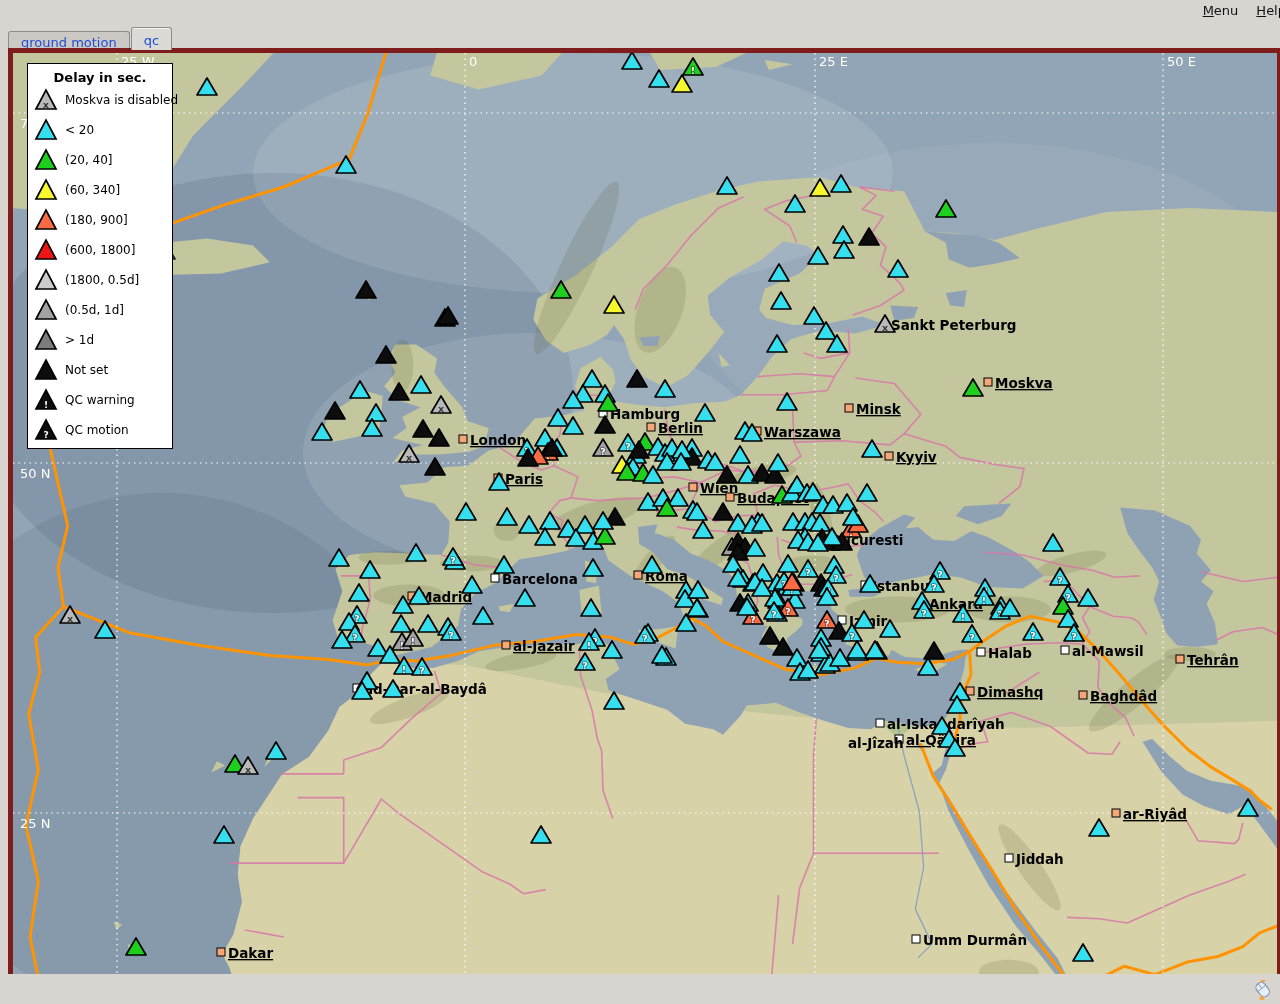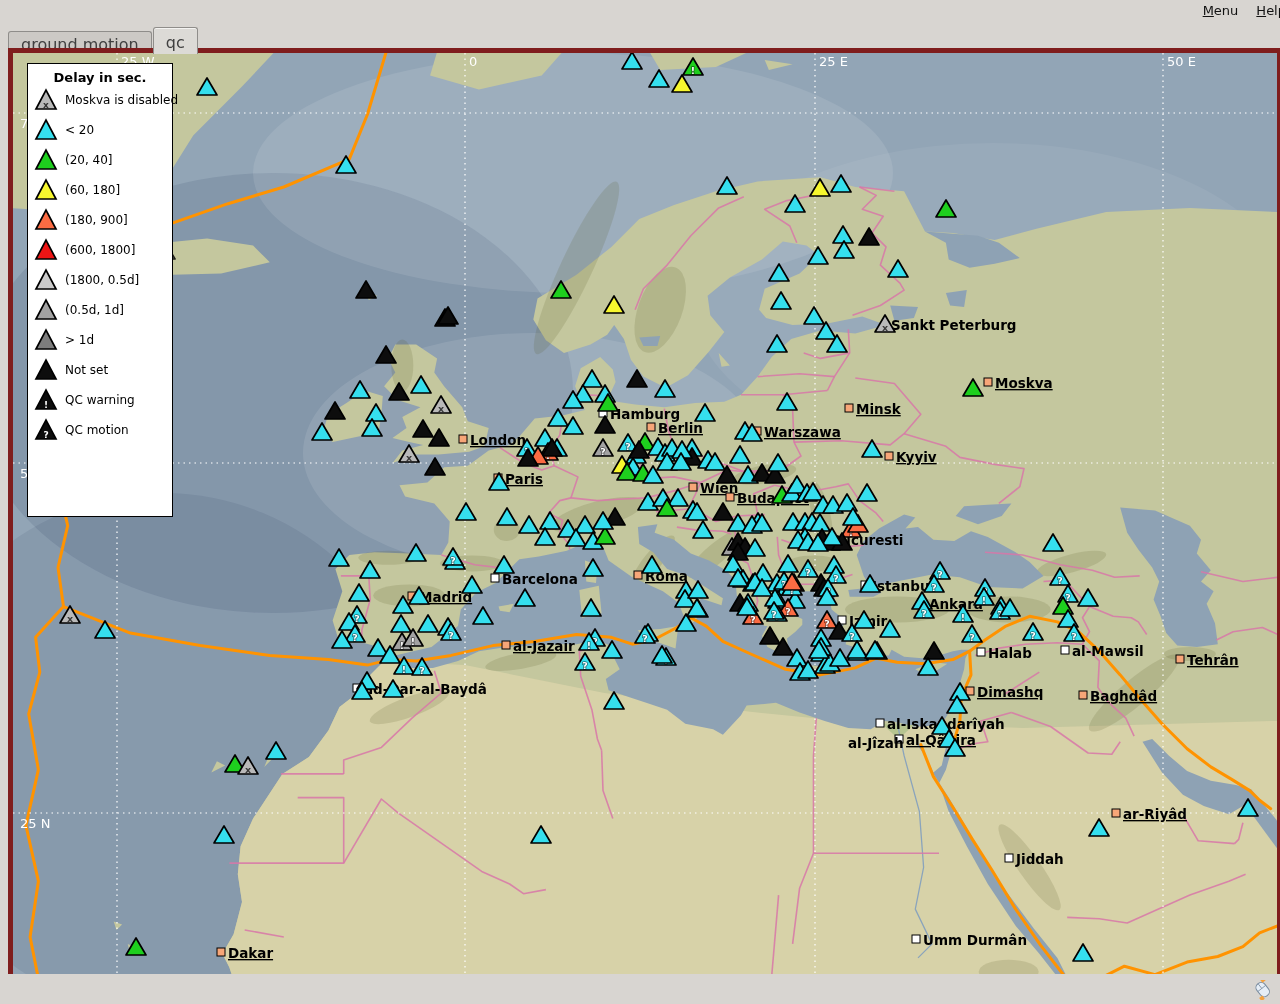--- a/index.html
+++ b/index.html
@@ -1,28 +1,28 @@
 <!DOCTYPE html>
 <html><head>
 <meta charset="utf-8">
 <style>
   html,body{margin:0;padding:0;background:#d8d5d1;width:1280px;height:1004px;overflow:hidden;
     font-family:"DejaVu Sans","Liberation Sans",sans-serif;}
   .window{position:relative;width:1280px;height:1004px;background:#d8d5d1;}
   .menubar{position:absolute;left:16px;top:0;width:100%;height:22px;font-size:13px;color:#111;text-align:right;}
   .menu-item{display:inline-block;padding:3px 10px 3px 8px;cursor:default;}
   .menu-item u{text-decoration:underline;}
-  .tabbar{position:absolute;left:8px;top:27px;height:21px;font-size:16px;color:#404040;}
+  .tabbar{position:absolute;left:8px;top:27px;height:21px;font-size:13px;color:#1d4ed8;}
   .tab{display:inline-block;position:relative;padding:3px 12px 2px 12px;margin-right:1px;
     background:#ccc9c5;border:1px solid #8f8d8a;border-bottom:none;border-radius:3px 3px 0 0;top:2px;}
   .tab.active{background:#dcdad6;top:0;padding-top:5px;box-shadow:inset 0 1px 0 #f4f3f1;z-index:3;}
   .map-frame{position:absolute;left:8px;top:48px;width:1264px;height:924px;border:5px solid #7f1d1d;
     box-sizing:content-box;background:#92a5b6;overflow:hidden;}
   #map-svg{position:absolute;left:0;top:0;display:block;}
-  .legend{position:absolute;left:14px;top:10px;width:146px;height:454px;background:#ffffff;
+  .legend{position:absolute;left:14px;top:10px;width:146px;height:386px;background:#ffffff;
     border:1px solid #000;box-sizing:border-box;z-index:5;}
   .legend-title{font-size:13px;font-weight:bold;text-align:center;margin-top:6px;color:#000;}
   .legend-row{display:flex;align-items:center;height:30px;padding-left:6px;}
   .legend-row svg{flex:0 0 24px;}
   .legend-label{font-size:12px;color:#000;margin-left:7px;white-space:nowrap;}
   .statusbar{position:absolute;left:0;top:974px;width:100%;height:30px;background:#d8d5d1;}
   .mouse-icon{position:absolute;right:6px;top:6px;}
 </style>
 </head>
 <body>
@@ -1224,21 +1224,21 @@
         <div class="legend-row">
           <svg width="24" height="24" viewBox="-12 -12 24 24">
             <polygon points="-10,9 10,9 0,-10" fill="#1ecf1e" stroke="#000" stroke-width="1.7"></polygon>
           </svg>
           <span class="legend-label">(20, 40]</span>
         </div>
         <div class="legend-row">
           <svg width="24" height="24" viewBox="-12 -12 24 24">
             <polygon points="-10,9 10,9 0,-10" fill="#f7f72e" stroke="#000" stroke-width="1.7"></polygon>
           </svg>
-          <span class="legend-label">(60, 180]</span>
+          <span class="legend-label">(60, 340]</span>
         </div>
         <div class="legend-row">
           <svg width="24" height="24" viewBox="-12 -12 24 24">
             <polygon points="-10,9 10,9 0,-10" fill="#fb6b43" stroke="#000" stroke-width="1.7"></polygon>
           </svg>
           <span class="legend-label">(180, 900]</span>
         </div>
         <div class="legend-row">
           <svg width="24" height="24" viewBox="-12 -12 24 24">
             <polygon points="-10,9 10,9 0,-10" fill="#ee1515" stroke="#000" stroke-width="1.7"></polygon>

